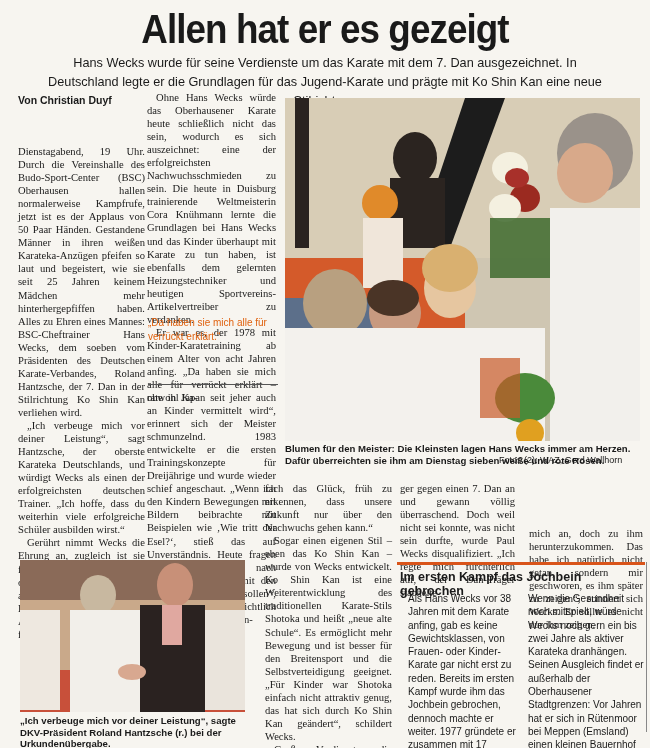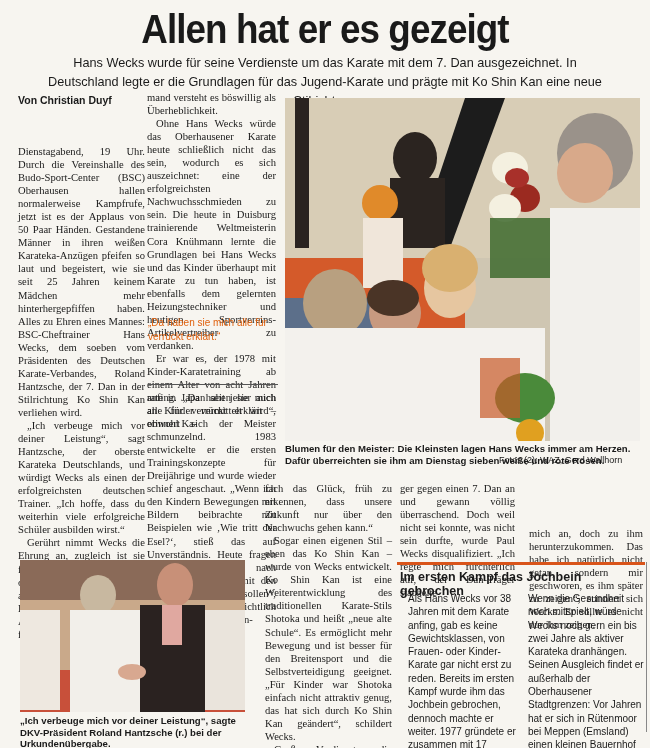--- a/index.html
+++ b/index.html
@@ -27,21 +27,20 @@
 <div class="abs subhead">Hans Wecks wurde für seine Verdienste um das Karate mit dem 7. Dan ausgezeichnet. In Deutschland legte er die Grundlagen für das Jugend-Karate und prägte mit Ko Shin Kan eine neue Stilrichtung</div>
 <div class="abs author">Von Christian Duyf</div>
 
 <div class="abs col" style="left:18px; top:114px; width:127px;margin-top:31px;">
   <p class="noindent">Dienstagabend, 19 Uhr. Durch die Vereinshalle des Budo-Sport-Center (BSC) Oberhausen hallen normalerweise Kampfrufe, jetzt ist es der Applaus von 50 Paar Händen. Gestandene Männer in ihren weißen Karateka-Anzügen pfeifen so laut und begeistert, wie sie seit 25 Jahren keinem Mädchen mehr hinterhergepfiffen haben. Alles zu Ehren eines Mannes: BSC-Cheftrainer Hans Wecks, dem soeben vom Präsidenten des Deutschen Karate-Verbandes, Roland Hantzsche, der 7. Dan in der Stilrichtung Ko Shin Kan verliehen wird.</p>
   <p>„Ich verbeuge mich vor deiner Leistung“, sagt Hantzsche, der oberste Karateka Deutschlands, und würdigt Wecks als einen der erfolgreichsten deutschen Trainer. „Ich hoffe, dass du weiterhin viele erfolgreiche Schüler ausbilden wirst.“</p>
   <p>Gerührt nimmt Wecks die Ehrung an, zugleich ist sie für den 63-Jährigen aber auch die Anerkennung seiner außergewöhnlichen Leistungen: „Ich habe mir die Auszeichnung verdient“, frotzelt er und nie-</p>
 </div>
 
 <div class="abs col" style="left:147px; top:91px; width:129px;">
-  <p class="noindent">mand versteht es böswillig als Überheblichkeit.</p>
   <p>Ohne Hans Wecks würde das Oberhausener Karate heute schließlich nicht das sein, wodurch es sich auszeichnet: eine der erfolgreichsten Nachwuchsschmieden zu sein. Die heute in Duisburg trainierende Weltmeisterin Cora Knühmann lernte die Grundlagen bei Hans Wecks und das Kinder überhaupt mit Karate zu tun haben, ist ebenfalls dem gelernten Heizungstechniker und heutigen Sportvereins-Artikelvertreiber zu verdanken.</p>
   <p>Er war es, der 1978 mit Kinder-Karatetraining ab einem Alter von acht Jahren anfing. „Da haben sie mich alle für verrückt erklärt – obwohl Ka-</p>
 </div>
 
 <div class="abs pullquote">„Da haben sie mich alle für verrückt erklärt.“</div>
 <div class="abs rule" style="left:148px; top:384px; width:130px;"></div>
 
 <div class="abs col" style="left:147px; top:391px; width:129px;">
   <p class="noindent">rate in Japan seit jeher auch an Kinder vermittelt wird“, erinnert sich der Meister schmunzelnd. 1983 entwickelte er die ersten Trainingskonzepte für Dreijährige und wurde wieder schief angeschaut. „Wenn ich den Kindern Bewegungen mit Bildern beibrachte mit Beispielen wie ‚Wie tritt der Esel?‘, stieß das auf Unverständnis. Heute fragen mich die Vereine nach Konzepten, wie sie mit den Jüngsten umgehen sollen“, sagt Wecks sichtlich zufrieden. „Ich hatte ein-</p>
 </div>

